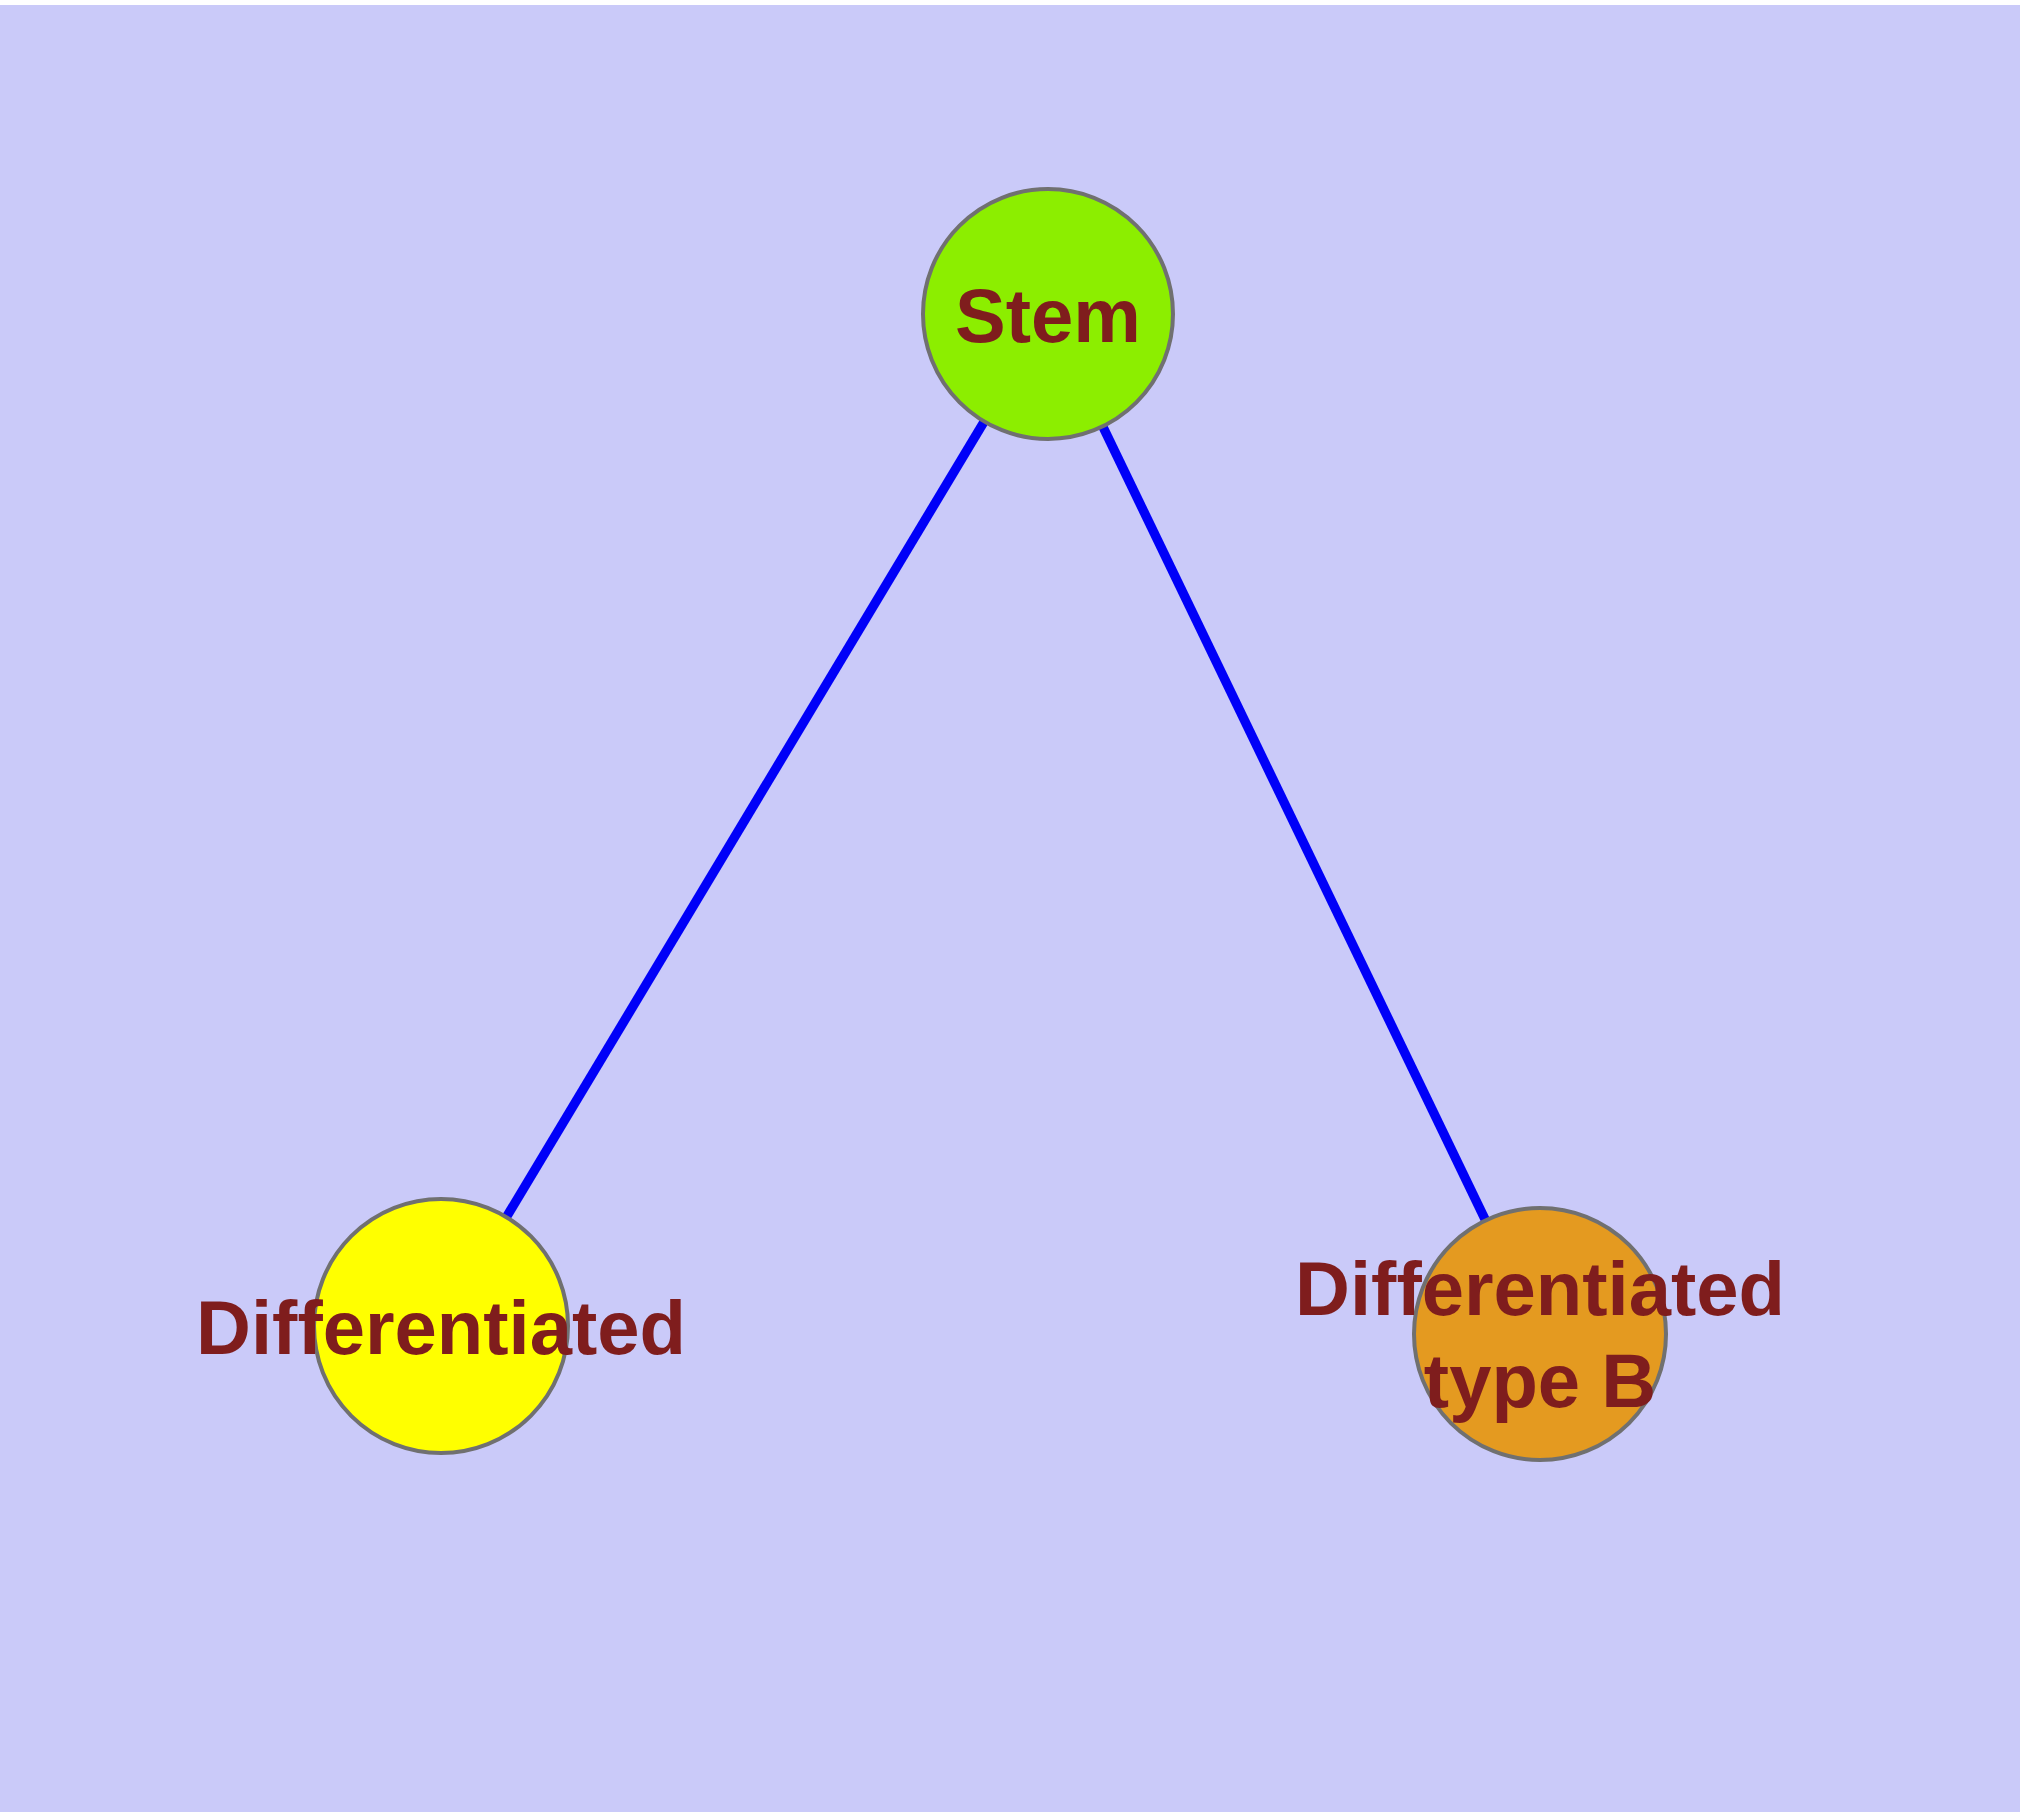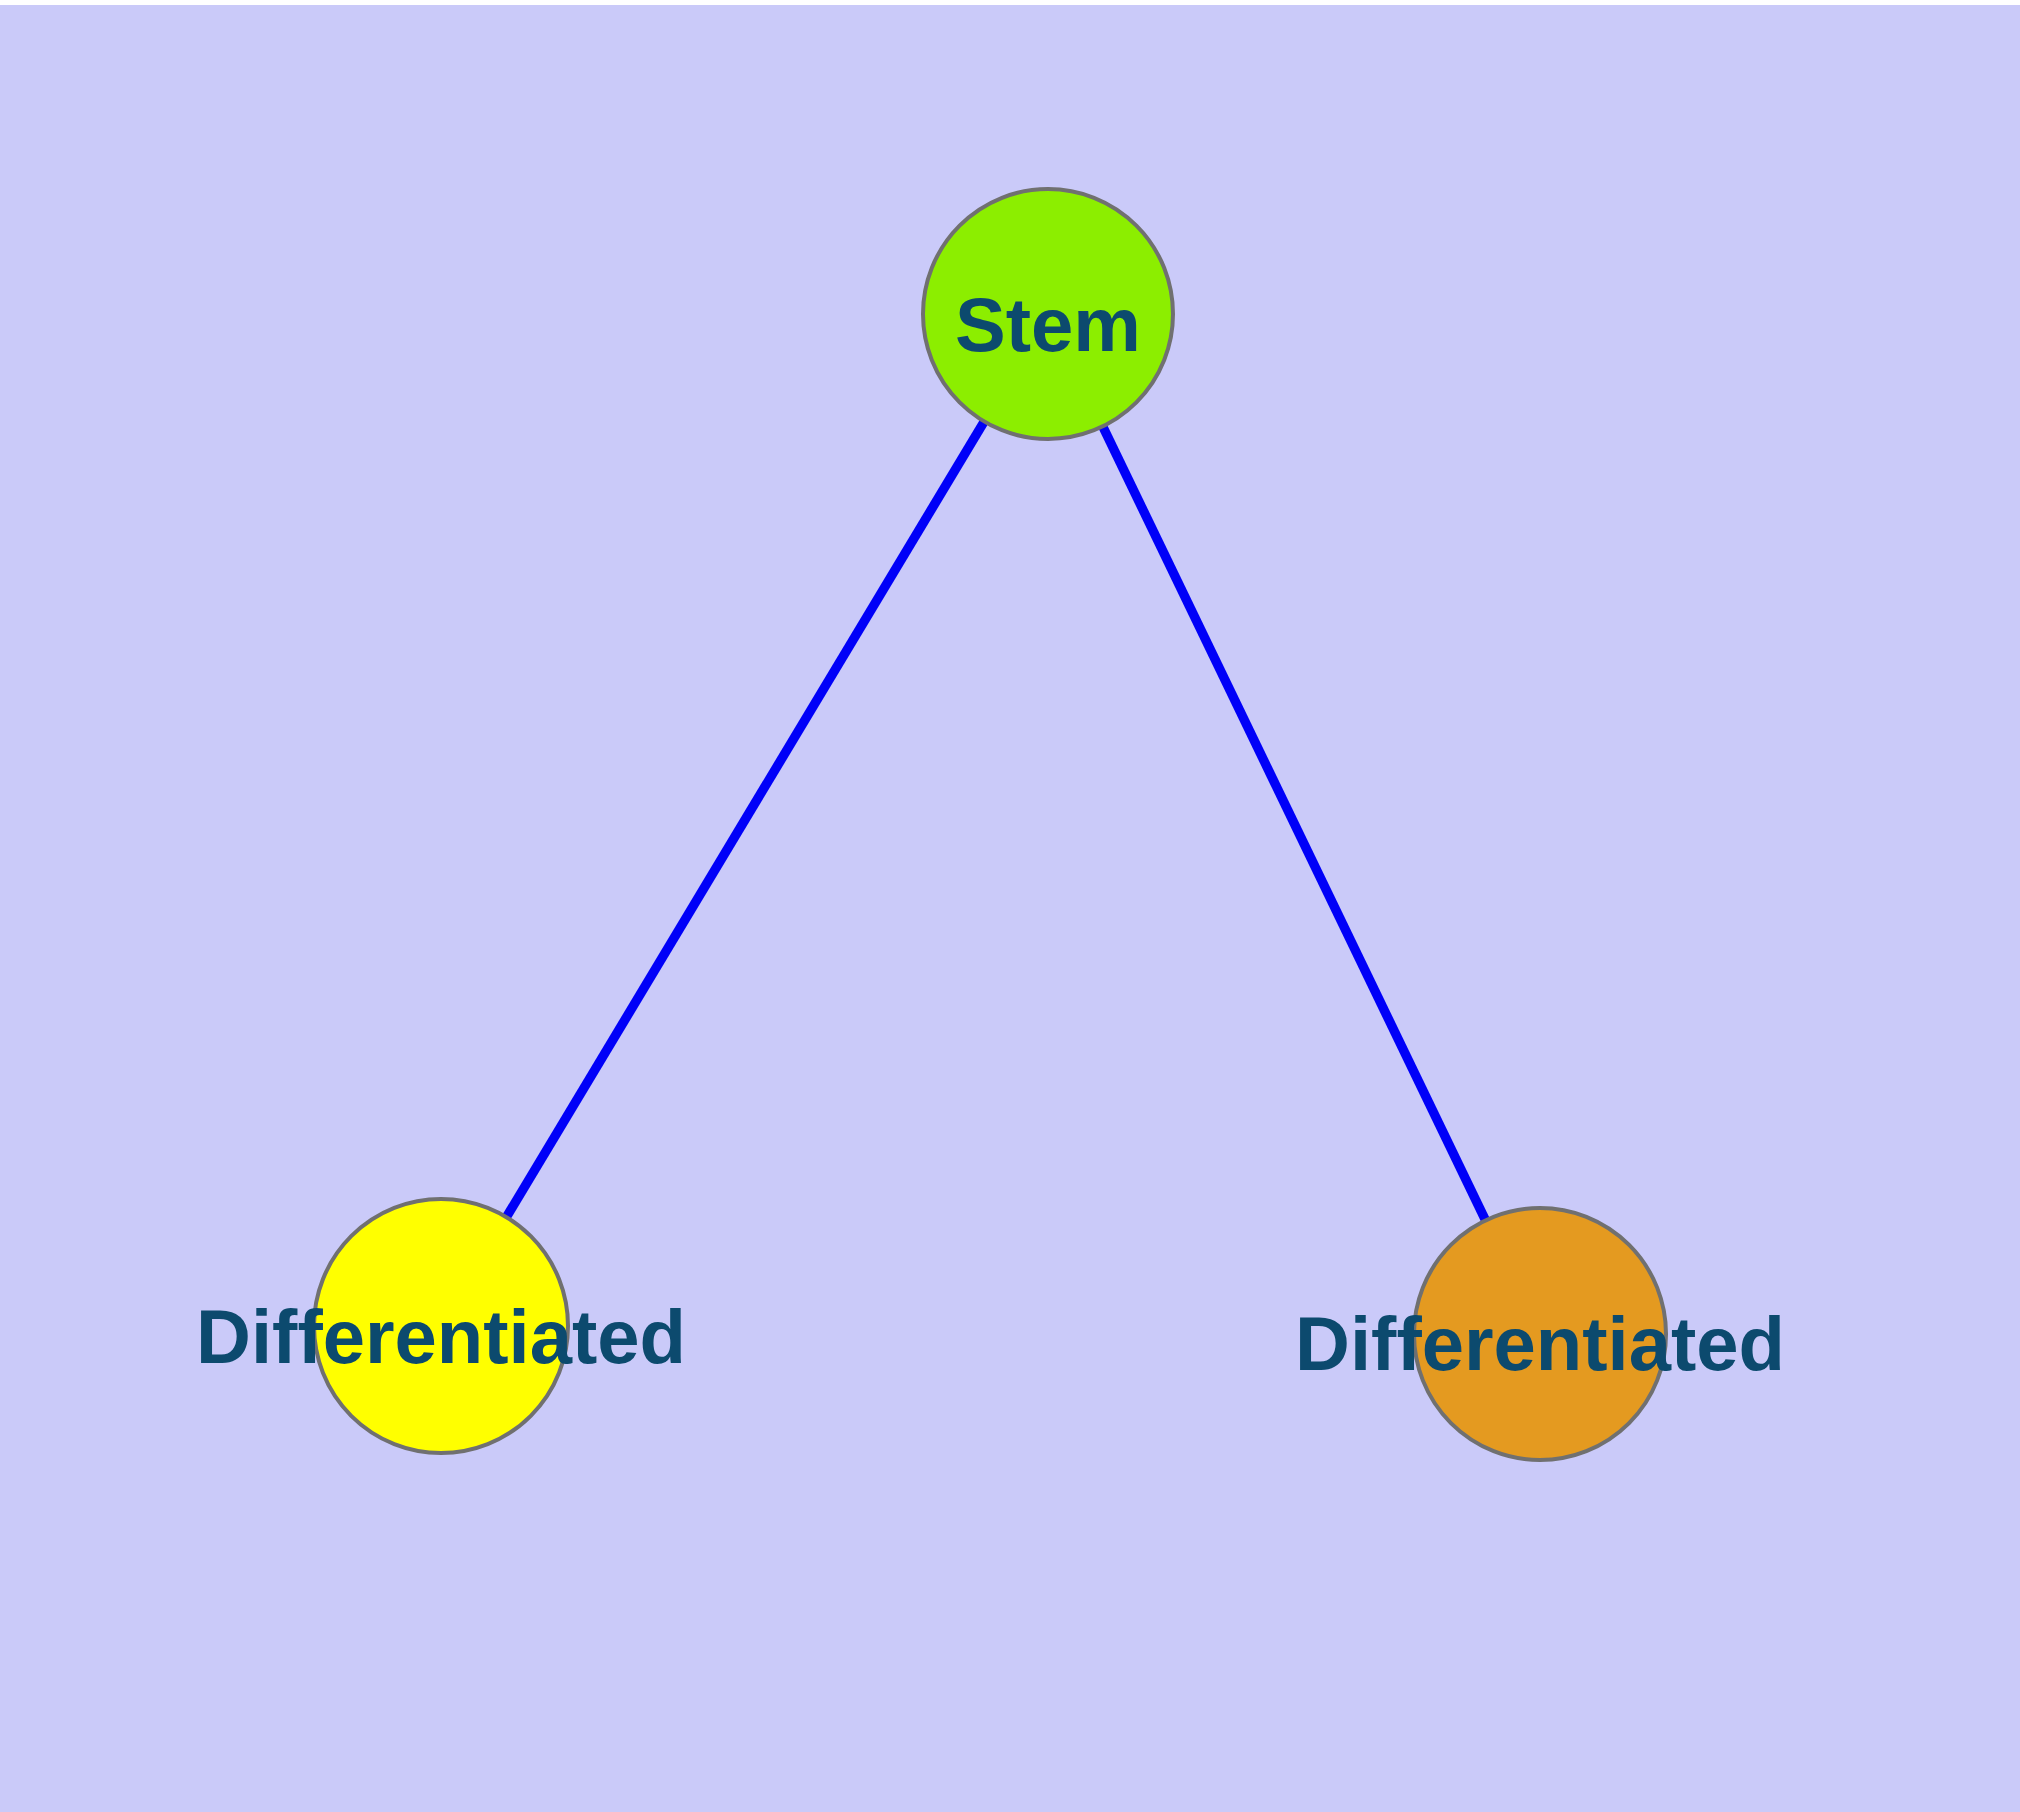--- a/index.html
+++ b/index.html
@@ -44,24 +44,23 @@
   }
   .node-stem   { left: 921px; top: 184px;  width: 254px; height: 254px; }
   .node-type-a { left: 312px;  top: 1194px; width: 258px; height: 258px; }
   .node-type-b { left: 1412px; top: 1203px; width: 256px; height: 256px; }
   .node-label {
     position: absolute;
     transform: translate(-50%, -50%);
     font-weight: bold;
     font-size: 76px;
     line-height: 92px;
-    color: #0c4a6e;
+    color: #7f1d1d;
     text-align: center;
     white-space: nowrap;
-    margin-top: 9px;
   }
   .label-stem   { left: 1048px; top: 313px; }
   .label-type-a { left: 441px;  top: 1325px; }
   .label-type-b { left: 1540px; top: 1332px; }
   .label-line { display: block; }
 </style>
 </head>
 <body>
 
 <div class="canvas" style="background: rgb(202, 202, 249);">
@@ -78,17 +77,18 @@
   <div class="node-label label-stem">
     <span class="label-line">Stem</span>
   </div>
 
   <div class="node-label label-type-a">
     <span class="label-line">Differentiated</span>
   </div>
 
   <div class="node-label label-type-b">
     <span class="label-line">Differentiated</span>
+    <span class="label-line">type B</span>
   </div>
 
   <div class="top-strip"></div>
 </div>
 
 
 </body></html>

